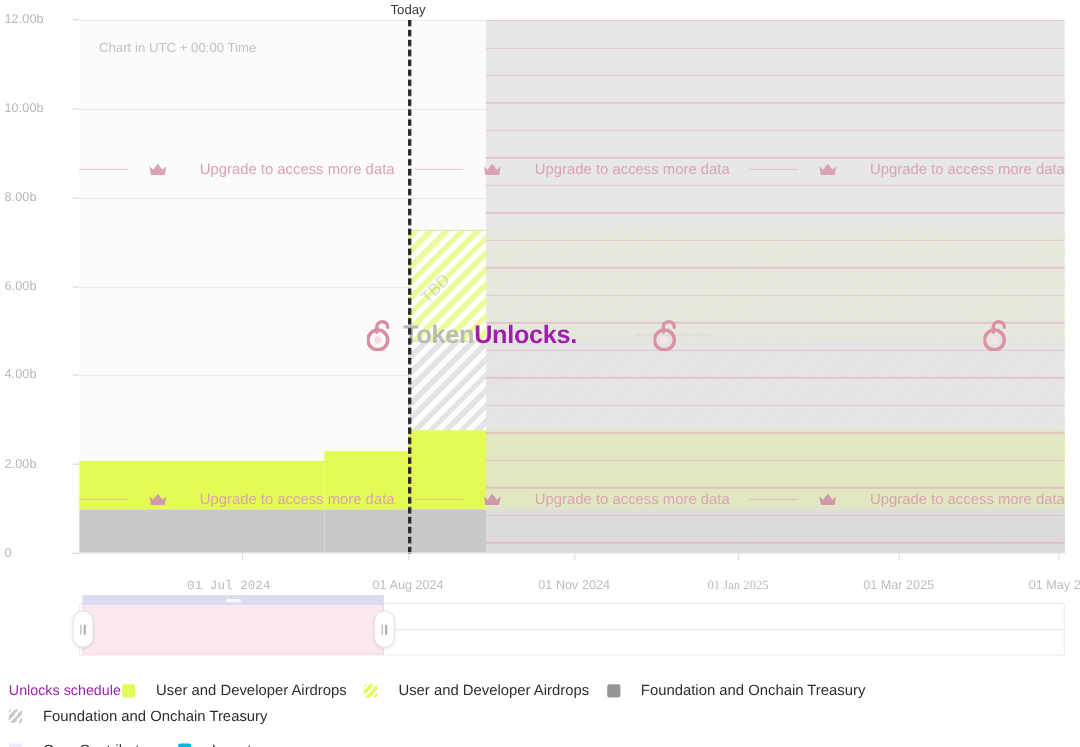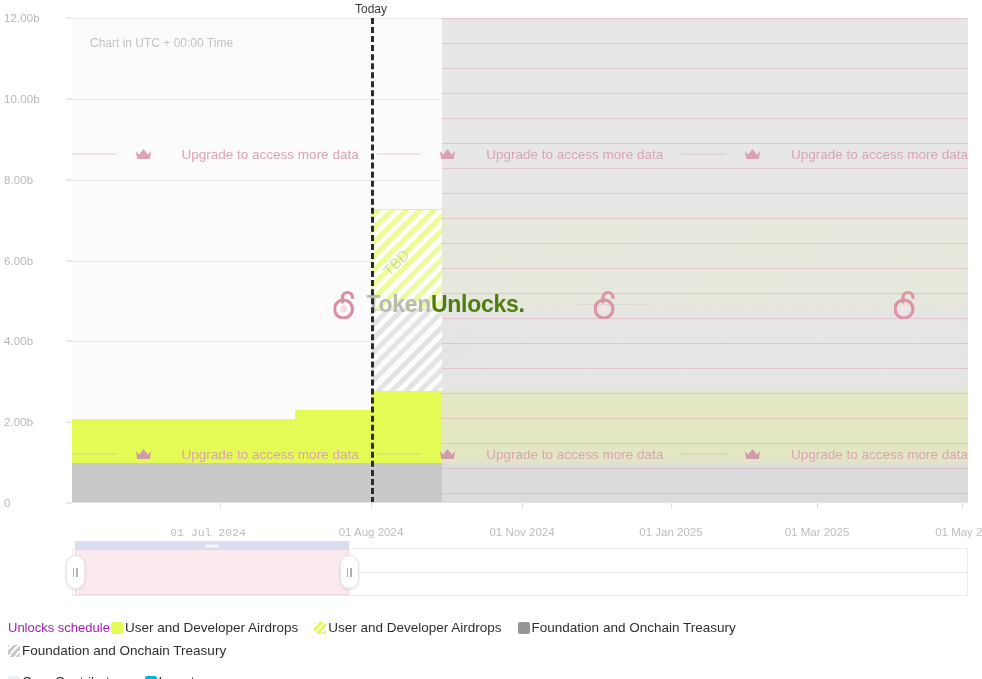--- a/index.html
+++ b/index.html
@@ -145,21 +145,21 @@
   .wm {
     position: absolute;
     display: flex; align-items: center; gap: 7px;
     transform: translate(-50%, -50%);
     pointer-events: none;
     user-select: none;
   }
   .wm-lock { width: 26px; height: 30px; display: block; }
   .wm-text { font-size: 23px; font-weight: bold; letter-spacing: -.3px; }
   .wm-token { color: #b9b9b9; }
-  .wm-unlocks { color: #4d7c0f; }
+  .wm-unlocks { color: #a21caf; }
   .wm-rule { position: absolute; height: 1px; background: rgba(205,205,205,.5); }
 
   .wm-lock-only {
     position: absolute;
     width: 26px; height: 30px;
     transform: translate(-50%, -50%);
     pointer-events: none;
   }
 
   
@@ -220,21 +220,21 @@
     display: flex; flex-wrap: wrap;
     align-items: center;
     row-gap: 8px;
   }
   .legend-title {
     font-size: 13px; color: #a21caf;
     margin-right: 1px;
     white-space: nowrap;
   }
   .legend-item {
-    display: flex; align-items: center; gap: 2px;
+    display: flex; align-items: center; gap: 19px;
     margin-right: 16px;
     white-space: nowrap;
   }
   .legend-sw {
     width: 12px; height: 12px; border-radius: 2px; flex: 0 0 auto;
   }
   .legend-sw.hatch-yellow {
     background: repeating-linear-gradient(-48deg,
       #e4fb55 0px, #e4fb55 3px, #ffffff 3px, #ffffff 5px);
   }
@@ -268,21 +268,21 @@
         <div class="ytick-tick" style="top: 18px;"></div>
       </div>
 
     <div id="x-axis">
         <div class="xtick" style="left: 208px; font-family: Liberation Mono, monospace;">01 Jul 2024</div>
         <div class="xtick-mark" style="left: 220px;"></div>
         <div class="xtick" style="left: 371px;">01 Aug 2024</div>
         <div class="xtick-mark" style="left: 371px;"></div>
         <div class="xtick" style="left: 522px;">01 Nov 2024</div>
         <div class="xtick-mark" style="left: 522px;"></div>
-        <div class="xtick" style="left: 671px;">01 Jan 2025</div>
+        <div class="xtick" style="left: 671px; font-family: Liberation Serif, serif;">01 Jan 2025</div>
         <div class="xtick-mark" style="left: 671px;"></div>
         <div class="xtick" style="left: 817px;">01 Mar 2025</div>
         <div class="xtick-mark" style="left: 817px;"></div>
         <div class="xtick" style="left: 962px;">01 May 20</div>
         <div class="xtick-mark" style="left: 962px;"></div>
       </div>
 
     <div class="plot" id="plot">
 
       <div id="gridlines">

